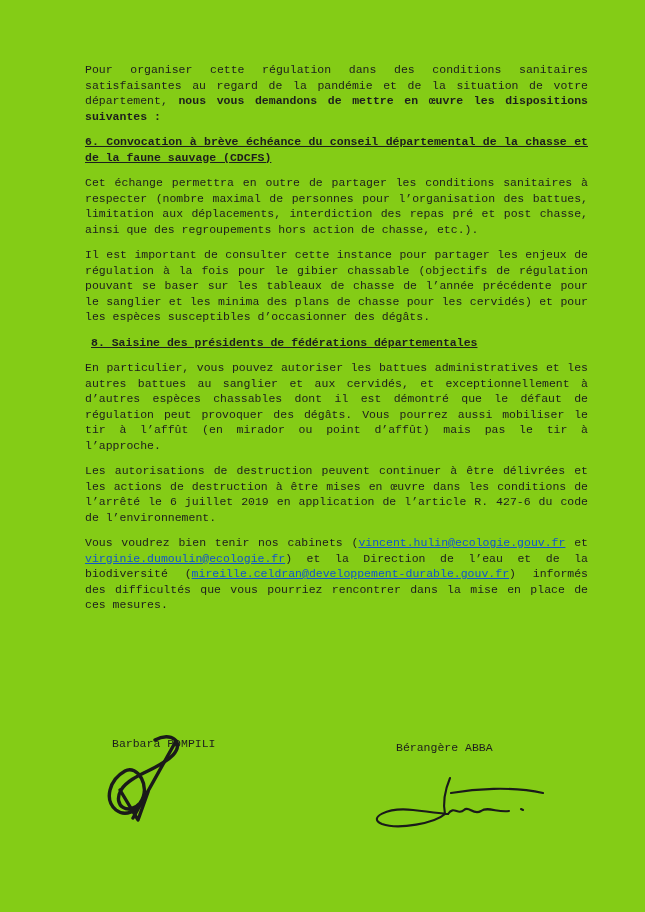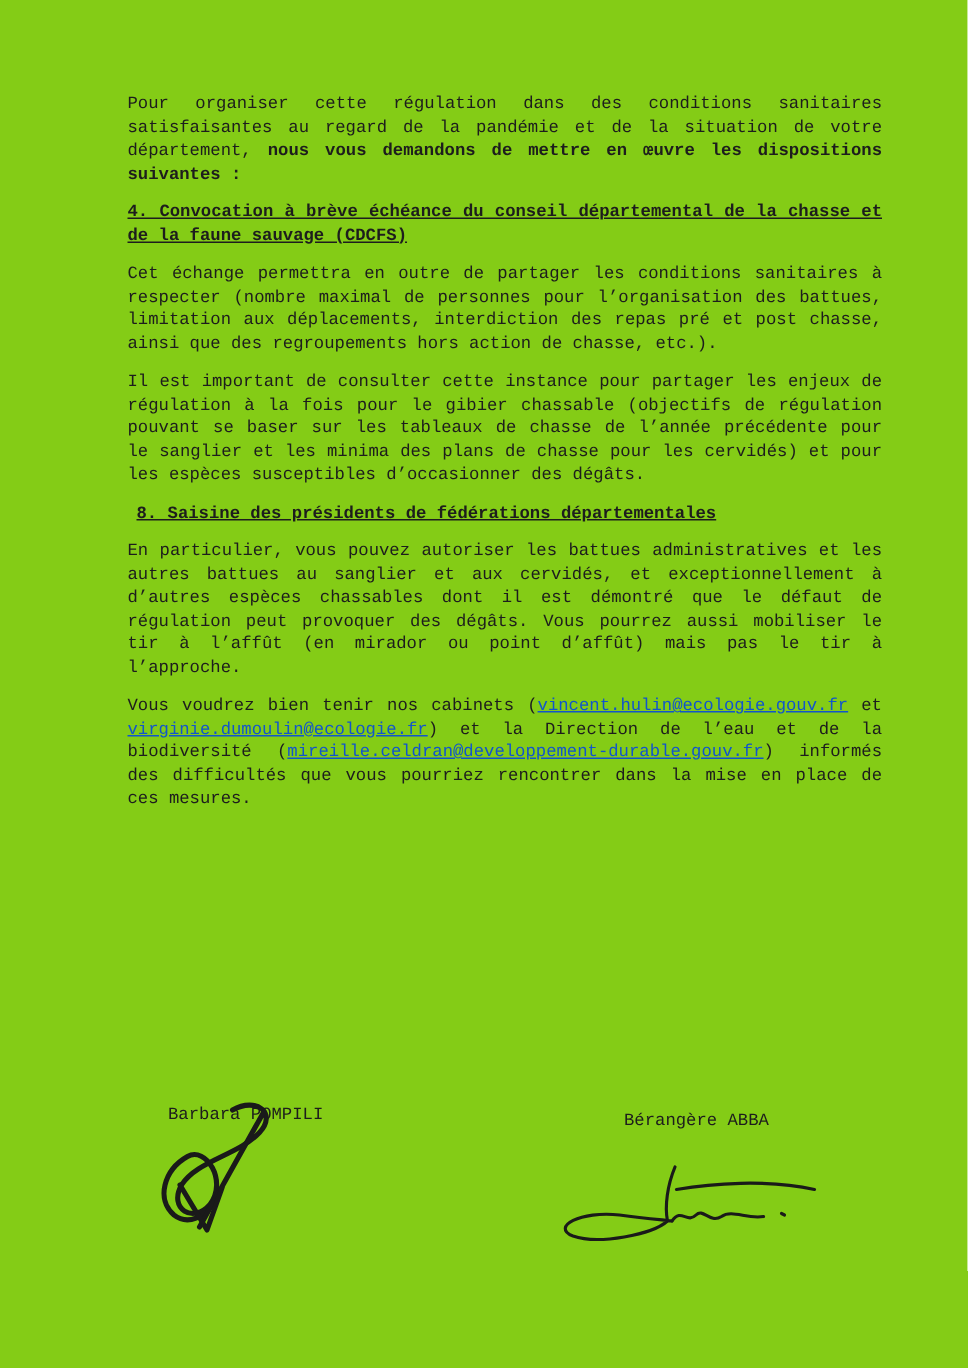--- a/index.html
+++ b/index.html
@@ -35,51 +35,52 @@
   .u { text-decoration: underline; }
   .pre-gap { margin-top: 0; }
   .email { color: #1155CC; text-decoration: underline; cursor: pointer; }
   .sig-name {
     position: absolute;
     font-size: 11.5px;
     line-height: 14px;
     white-space: nowrap;
   }
   .sig-name.left  { left: 112px; top: 737px; }
-  .sig-name.right { left: 416px; top: 741px; }
+  .sig-name.right { left: 396px; top: 741px; }
   .sig { position: absolute; }
   .sig.sig-left  { left: 97px;  top: 732px; }
   .sig.sig-right { left: 371px; top: 772px; }
   .sig path { fill: none; stroke: #1a1a1a; stroke-linecap: round; stroke-linejoin: round; }
   .sig.sig-left path  { stroke-width: 3.4; }
   .sig.sig-right path { stroke-width: 2.1; }
 </style>
 </head>
 <body>
 
 <div class="page">
   <div class="content">
 
     <p class="para justify"><span>Pour organiser cette régulation dans des conditions sanitaires satisfaisantes au regard de la pandémie et de la situation de votre département, </span><strong>nous vous demandons de mettre en œuvre les dispositions suivantes :</strong></p>
 
-    <h2 class="heading justify">4. Convocation à brève échéance du conseil départemental de la chasse et de la faune sauvage (CDCFS)</h2>
+    <h2 class="heading justify">6. Convocation à brève échéance du conseil départemental de la chasse et de la faune sauvage (CDCFS)</h2>
 
     <p class="para justify">Cet échange permettra en outre de partager les conditions sanitaires à respecter (nombre maximal de personnes pour l’organisation des battues, limitation aux déplacements, interdiction des repas pré et post chasse, ainsi que des regroupements hors action de chasse, etc.).</p>
 
     <p class="para justify">Il est important de consulter cette instance pour partager les enjeux de régulation à la fois pour le gibier chassable (objectifs de régulation pouvant se baser sur les tableaux de chasse de l’année précédente pour le sanglier et les minima des plans de chasse pour les cervidés) et pour les espèces susceptibles d’occasionner des dégâts.</p>
 
     <h2 class="heading indent-sm">8. Saisine des présidents de fédérations départementales</h2>
 
 
     <div class="list">
     </div>
 
     <p class="para justify pre-gap">En particulier, vous pouvez autoriser les battues administratives et les autres battues au sanglier et aux cervidés, et exceptionnellement à d’autres espèces chassables dont il est démontré que le défaut de régulation peut provoquer des dégâts. Vous pourrez aussi mobiliser le tir à l’affût (en mirador ou point d’affût) mais pas le tir à l’approche.</p>
 
 
+    <p class="para justify">Les autorisations de destruction peuvent continuer à être délivrées et les actions de destruction à être mises en œuvre dans les conditions de l’arrêté le 6 juillet 2019 en application de l’article R. 427-6 du code de l’environnement.</p>
 
     <p class="para justify"><span>Vous voudrez bien tenir nos cabinets (</span><a class="email" href="#">vincent.hulin@ecologie.gouv.fr</a><span> et </span><a class="email" href="#">virginie.dumoulin@ecologie.fr</a><span>) et la Direction de l’eau et de la biodiversité (</span><a class="email" href="#">mireille.celdran@developpement-durable.gouv.fr</a><span>) informés des difficultés que vous pourriez rencontrer dans la mise en place de ces mesures.</span></p>
 
   </div>
 
   <span class="sig-name left">Barbara POMPILI</span>
   <span class="sig-name right">Bérangère ABBA</span>
 
   <svg class="sig sig-left" width="92" height="95" viewBox="0 0 92 95" aria-hidden="true">
     <path d="M 58 8 C 74 -1 88 10 76 23 C 62 38 34 42 24 58 C 15 74 32 84 43 71 C 55 55 40 32 28 39 C 12 48 7 68 19 78 C 28 85 40 80 46 68"></path>

